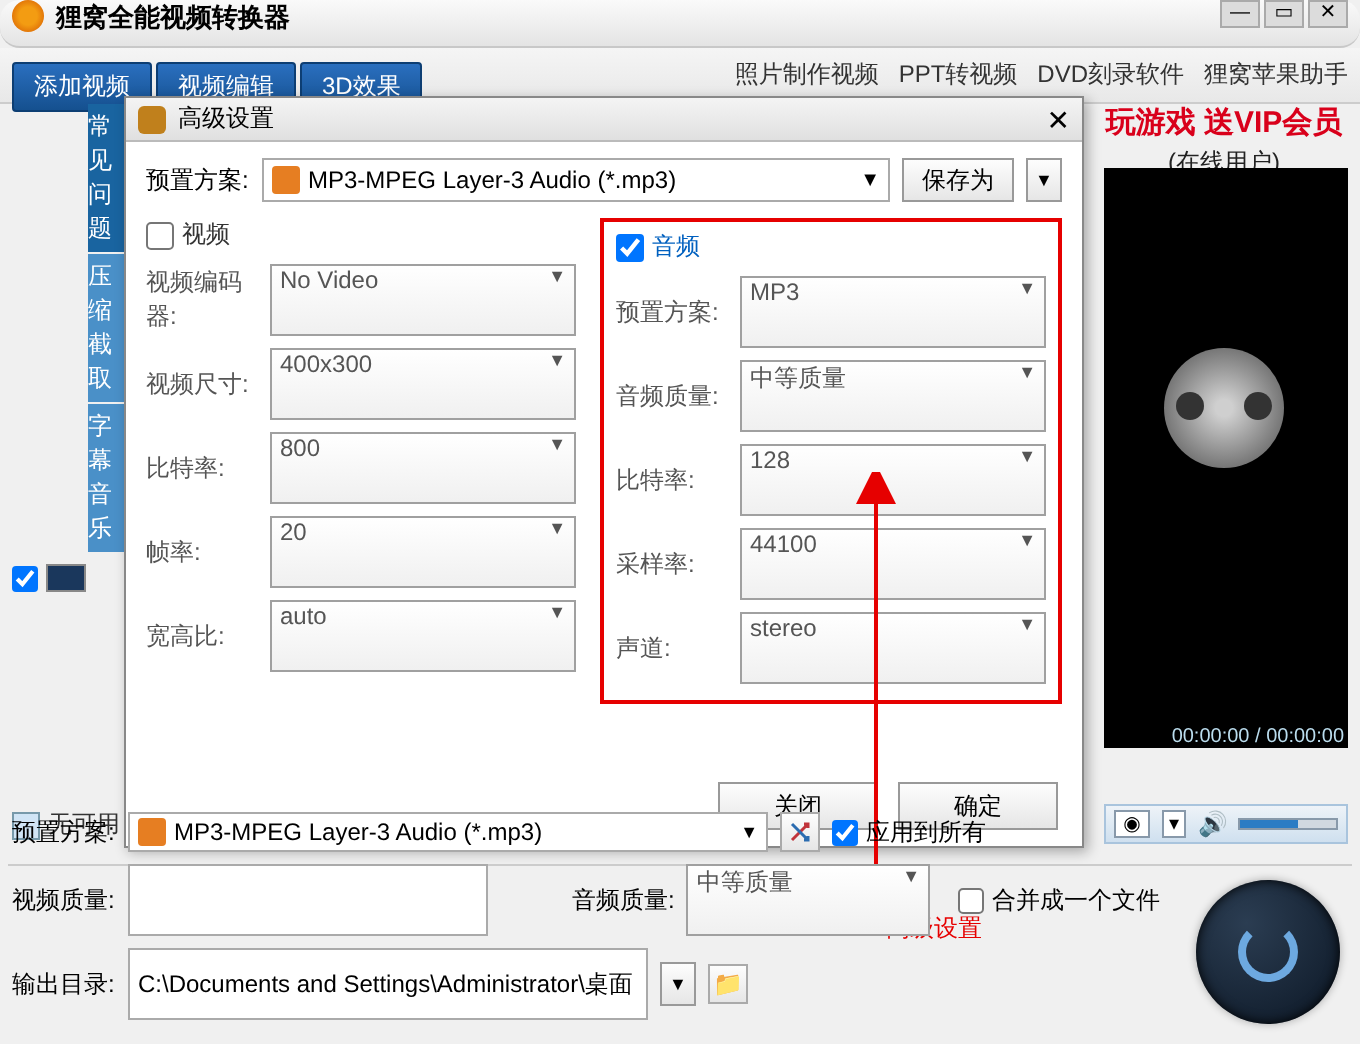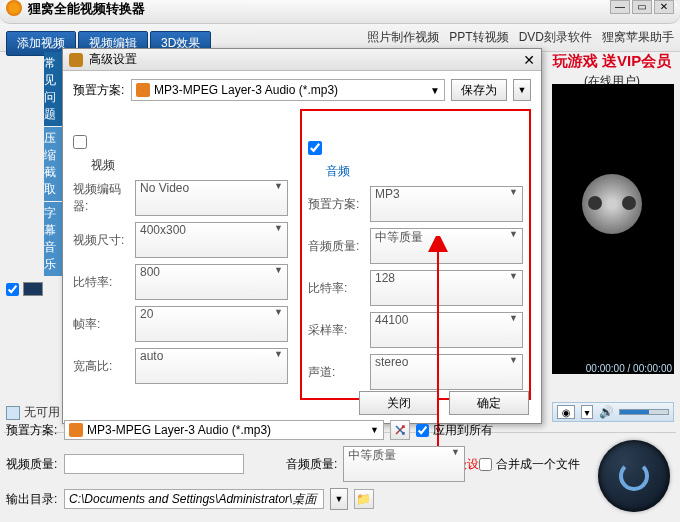--- a/index.html
+++ b/index.html
@@ -41,21 +41,21 @@
   .preset-combo { flex:1; display:flex; align-items:center; height:22px; border:1px solid #aaa; background:#fff; padding:0 4px; }
   .preset-combo .ficon { width:14px;height:14px;background:#e67e22;border-radius:2px;margin-right:4px;}
   .preset-combo .droparrow { margin-left:auto; font-size:10px;}
   .savebtn { width:56px; height:22px; background:linear-gradient(#fdfdfd,#e6e6e6); border:1px solid #999; display:flex;align-items:center;justify-content:center; }
   .savearrow { width:18px;height:22px;border:1px solid #999;background:linear-gradient(#fdfdfd,#e6e6e6);display:flex;align-items:center;justify-content:center;font-size:9px;}
 
   .columns { display:flex; gap:12px; }
   .col { flex:1; }
   .grouphead { display:flex; align-items:center; gap:4px; margin-bottom:6px; }
   .grouphead input{ width:14px;height:14px;}
-  .grouphead span { color:#333; font-size:12px;margin-top:48px; }
+  .grouphead span { color:#333; font-size:12px; }
   .col.audio .grouphead span{ color:#0060bf; }
   .formrow { display:flex; align-items:center; margin-bottom:6px; gap:4px; }
   .formrow .flbl { width:58px; color:#555; }
   .sel { flex:1; height:36px; border:1px solid #a0a0a0; background:linear-gradient(#fff,#f0f0f0); display:flex; align-items:flex-start; padding:0 4px; color:#555; }
   .sel .arrow { margin-left:auto; font-size:9px; color:#555; }
   .col.audio { border:2px solid #e60000; padding:4px 6px 2px; }
 
   .dlg-footer { position:absolute; bottom:8px; right:12px; display:flex; gap:10px;}
   .dlgbtn { width:80px; height:24px; border:1px solid #999; background:linear-gradient(#fdfdfd,#e6e6e6); display:flex;align-items:center;justify-content:center; }
 
@@ -77,21 +77,21 @@
   .playerctrl .volbar{width:50px;height:6px;background:linear-gradient(90deg,#2b7cc4 60%,#d0d8e0 60%);border:1px solid #89a;}
 
   
   .bottom { position:absolute; left:6px; bottom:6px; right:100px; }
   .btm-row { display:flex; align-items:center; gap:6px; margin-bottom:6px; }
   .btm-row .blbl{ width:52px; }
   .btm-combo { width:320px; height:20px; border:1px solid #aaa; background:#fff; display:flex;align-items:center;padding:0 4px; }
   .btm-combo .ficon{width:14px;height:14px;background:#e67e22;border-radius:2px;margin-right:4px;}
   .btm-combo .arrow{margin-left:auto;font-size:9px;}
   .gearbtn{width:20px;height:20px;border:1px solid #aaa;background:linear-gradient(#fdfdfd,#e6e6e6);display:flex;align-items:center;justify-content:center;}
-  .btm-input{ height:20px;border:1px solid #aaa;background:#fff;padding:0 4px;display:flex;align-items:center;font-style:italic; }
+  .btm-input{ height:36px;border:1px solid #aaa;background:#fff;padding:0 4px;display:flex;align-items:center; }
   .btm-input.short{width:180px;}
   .btm-input.path{width:260px;}
   .q-sel{width:130px;}
   .cb-row{display:flex;align-items:center;gap:4px;}
 
   .bigcircle{position:absolute;right:10px;bottom:10px;width:72px;height:72px;border-radius:50%;background:radial-gradient(circle at 35% 30%,#2b3d52,#0b1624);display:flex;align-items:center;justify-content:center;box-shadow:inset 0 0 6px #000, 0 0 4px rgba(0,0,0,.3);}
   .bigcircle .inner{width:30px;height:30px;border:4px solid #6da9e0;border-top-color:transparent;border-radius:50%;}
 
   .leftbtm-label{position:absolute;left:6px;top:404px;display:flex;align-items:center;gap:4px;font-size:12px;color:#333;}
   .leftbtm-label .qicon{width:14px;height:14px;background:#d0e4f5;border:1px solid #79a;}

